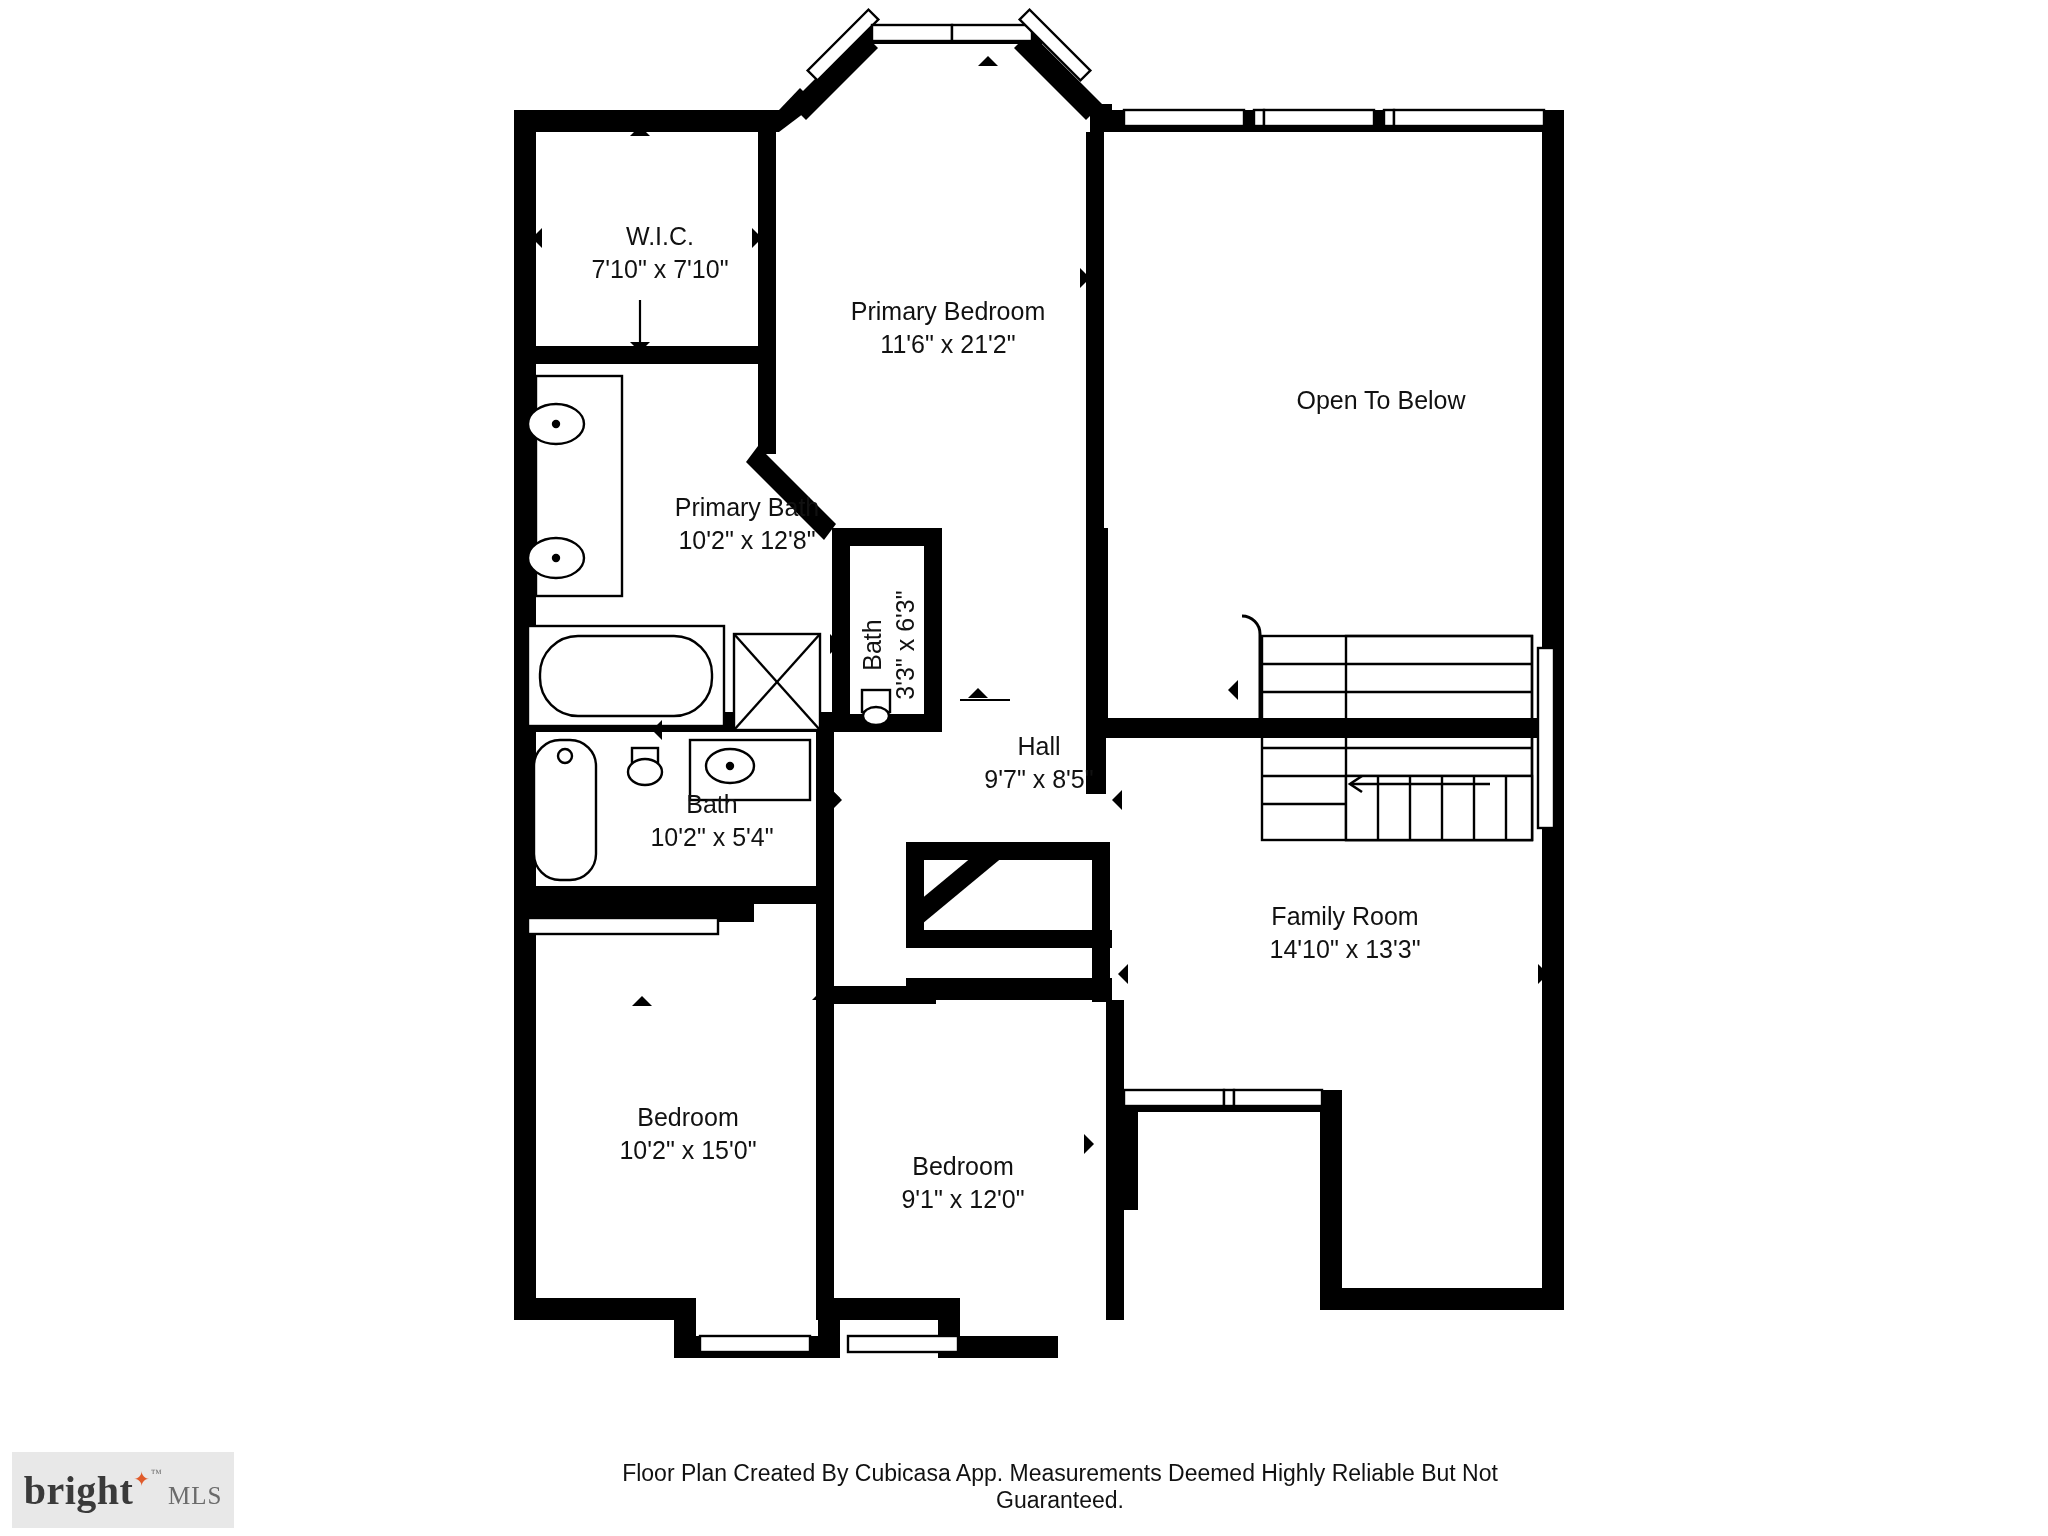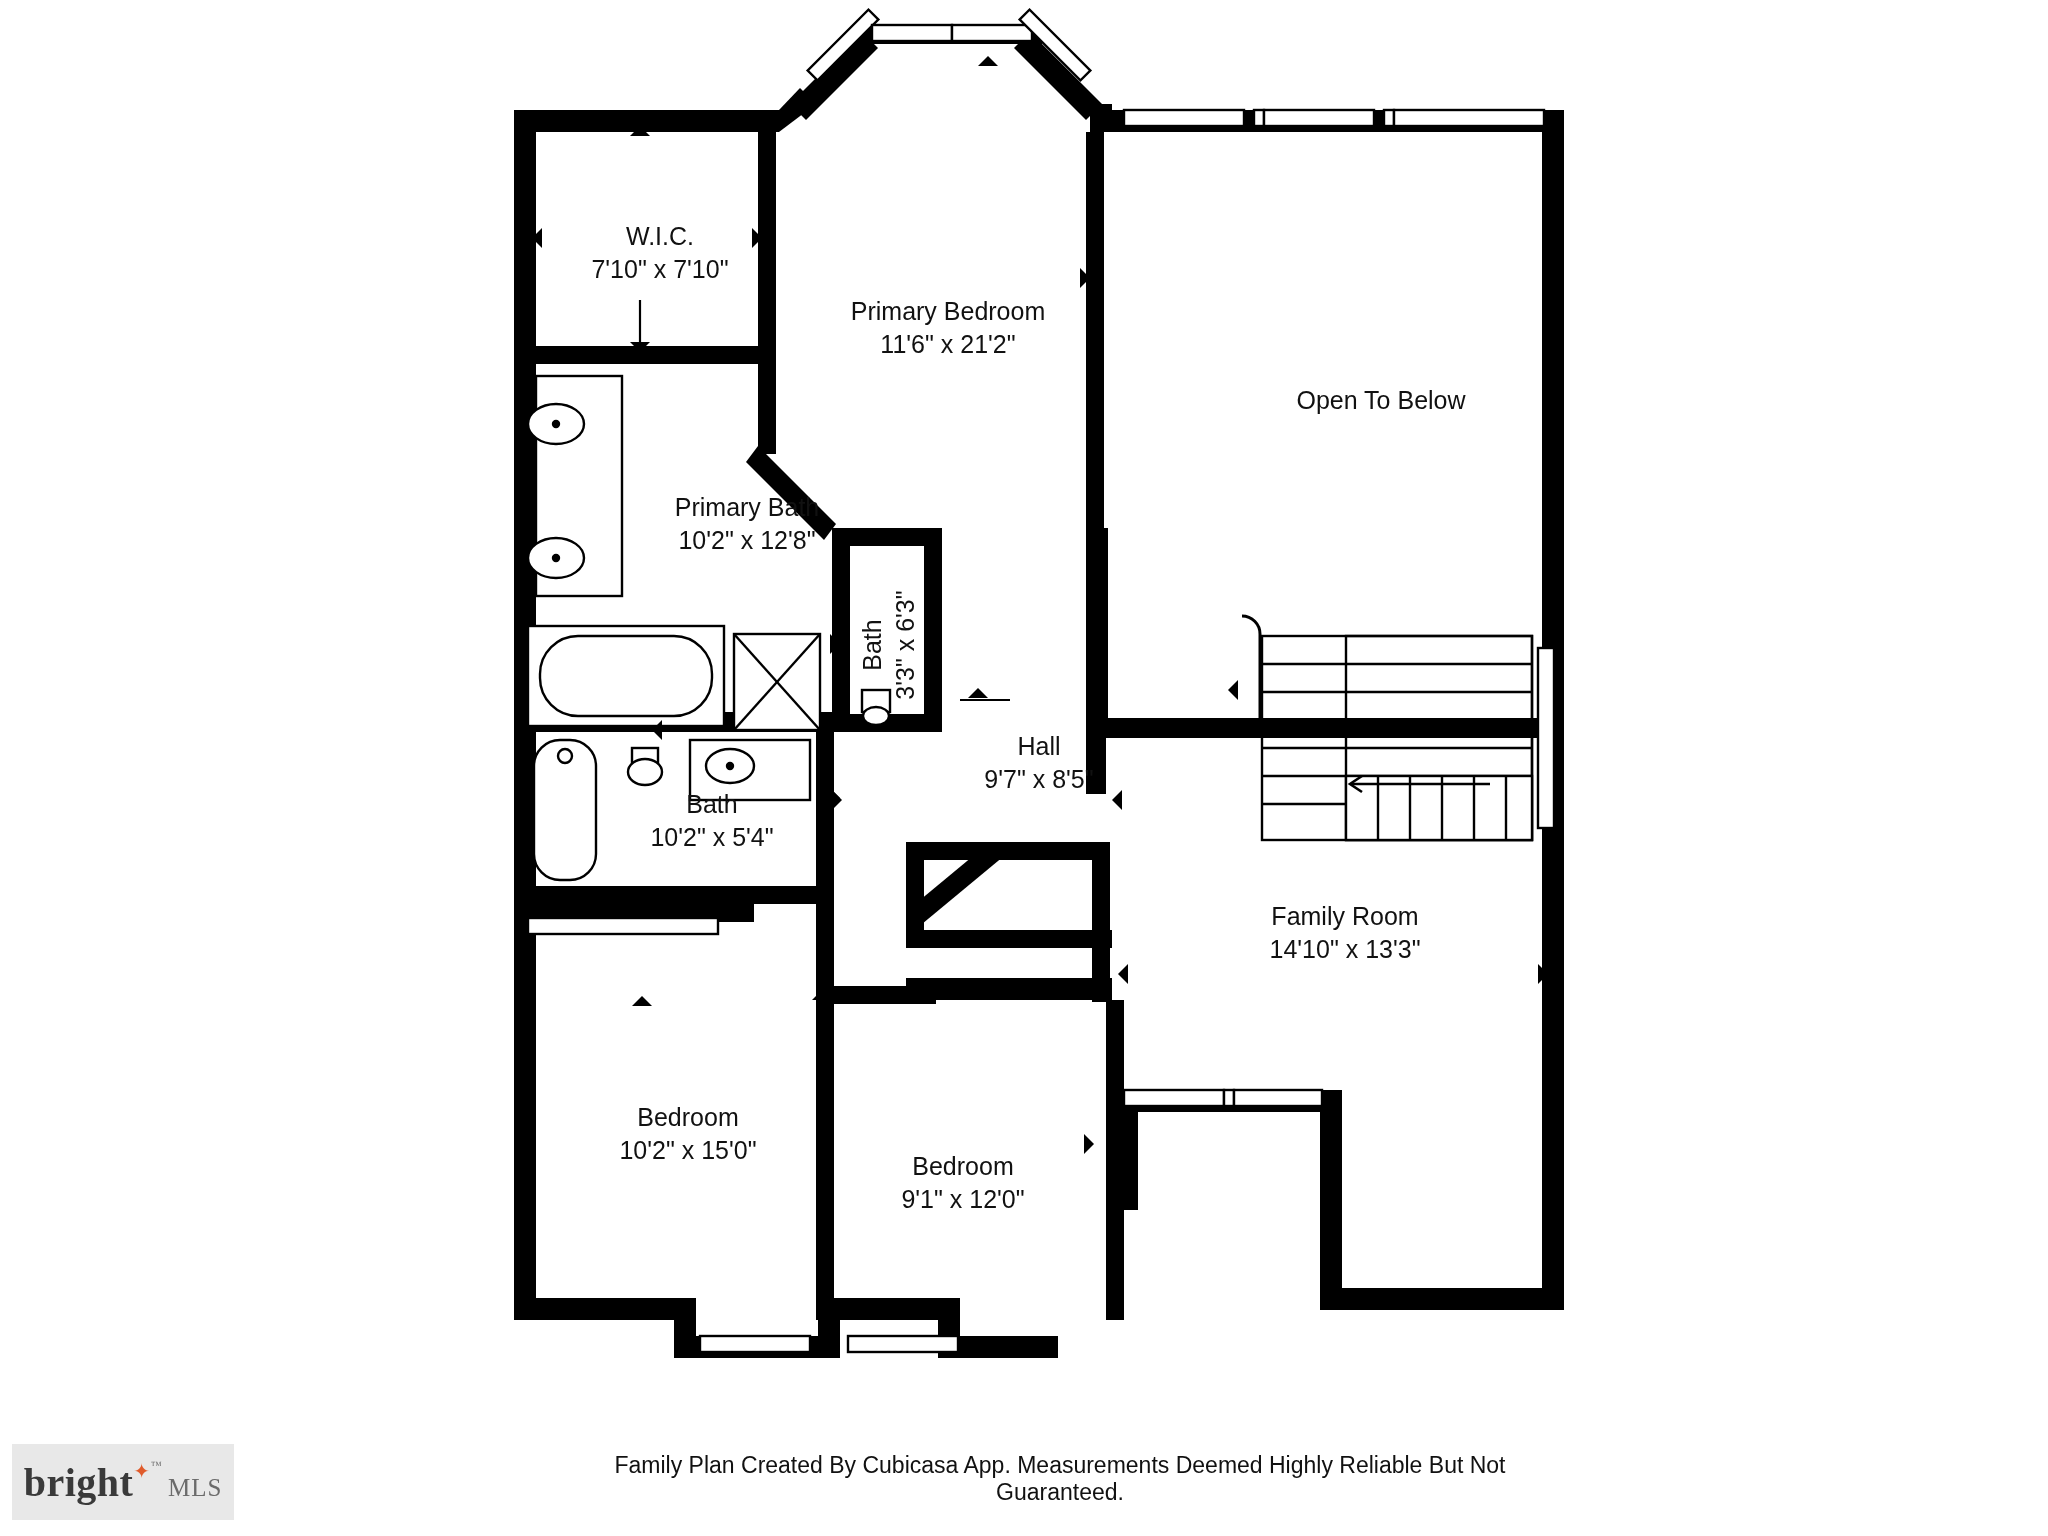--- a/index.html
+++ b/index.html
@@ -2,21 +2,21 @@
 <html><head>
 <meta charset="utf-8">
 <style>
   html,body{margin:0;padding:0;background:#ffffff;}
   body{width:2048px;height:1536px;position:relative;overflow:hidden;font-family:"Liberation Sans",sans-serif;color:#1a1a1a;}
   #plan{position:absolute;left:0;top:0;width:2048px;height:1536px;}
   .lbl{position:absolute;text-align:center;line-height:1.3;font-size:25px;color:#111;white-space:nowrap;}
   .lbl .ln1{display:block;font-size:25px;}
   .lbl .ln2{display:block;font-size:25px;}
   .rot{transform:rotate(-90deg);transform-origin:center center;}
-  #footer{position:absolute;left:0;bottom:8px;width:2004px;height:92px;}
+  #footer{position:absolute;left:0;bottom:0;width:2004px;height:92px;}
   #footnote{position:absolute;left:560px;bottom:22px;width:1000px;text-align:center;font-size:23px;color:#111;}
   #brand{position:absolute;left:12px;bottom:8px;width:222px;height:76px;background:#e8e8e8;display:flex;align-items:center;justify-content:center;}
   #brand .bt{font-family:"Liberation Serif",serif;font-size:40px;color:#3a3a3a;letter-spacing:.5px;}
   #brand .bt b{font-weight:700;}
   #brand .mls{font-size:25px;color:#6b6b6b;margin-left:6px;letter-spacing:1px;}
   #brand .star{color:#e05b2b;font-size:20px;vertical-align:top;}
   #brand .tm{font-size:11px;color:#6b6b6b;vertical-align:top;}
 </style>
 </head>
 <body>
@@ -238,14 +238,14 @@
 </div>
 <div class="lbl" style="left:963px;top:1182px;transform:translate(-50%,-50%);">
   <span class="ln1">Bedroom</span>
   <span class="ln2">9'1" x 12'0"</span>
 </div>
 
 <div id="footer">
   <div id="brand">
     <span class="bt"><b>bright</b><span class="star">✦</span><span class="tm">™</span><span class="mls">MLS</span></span>
   </div>
-  <div id="footnote">Family Plan Created By Cubicasa App. Measurements Deemed Highly Reliable But Not Guaranteed.</div>
+  <div id="footnote">Floor Plan Created By Cubicasa App. Measurements Deemed Highly Reliable But Not Guaranteed.</div>
 </div>
 
 </body></html>

